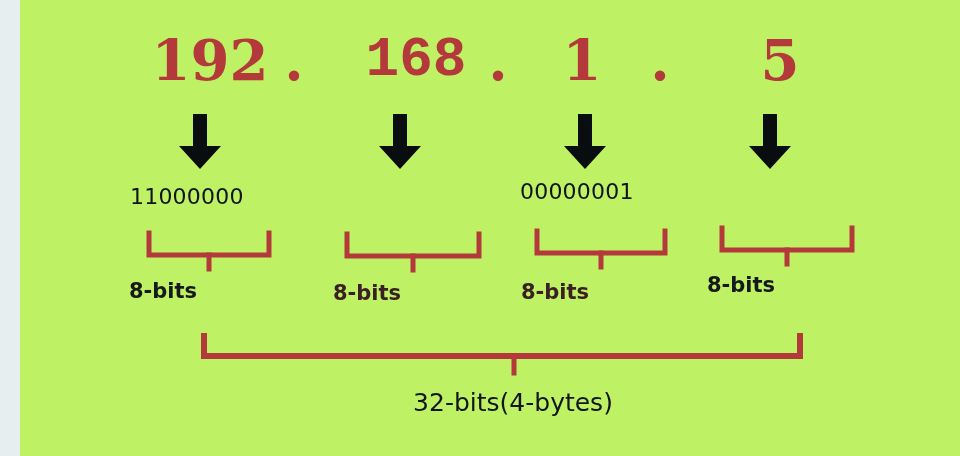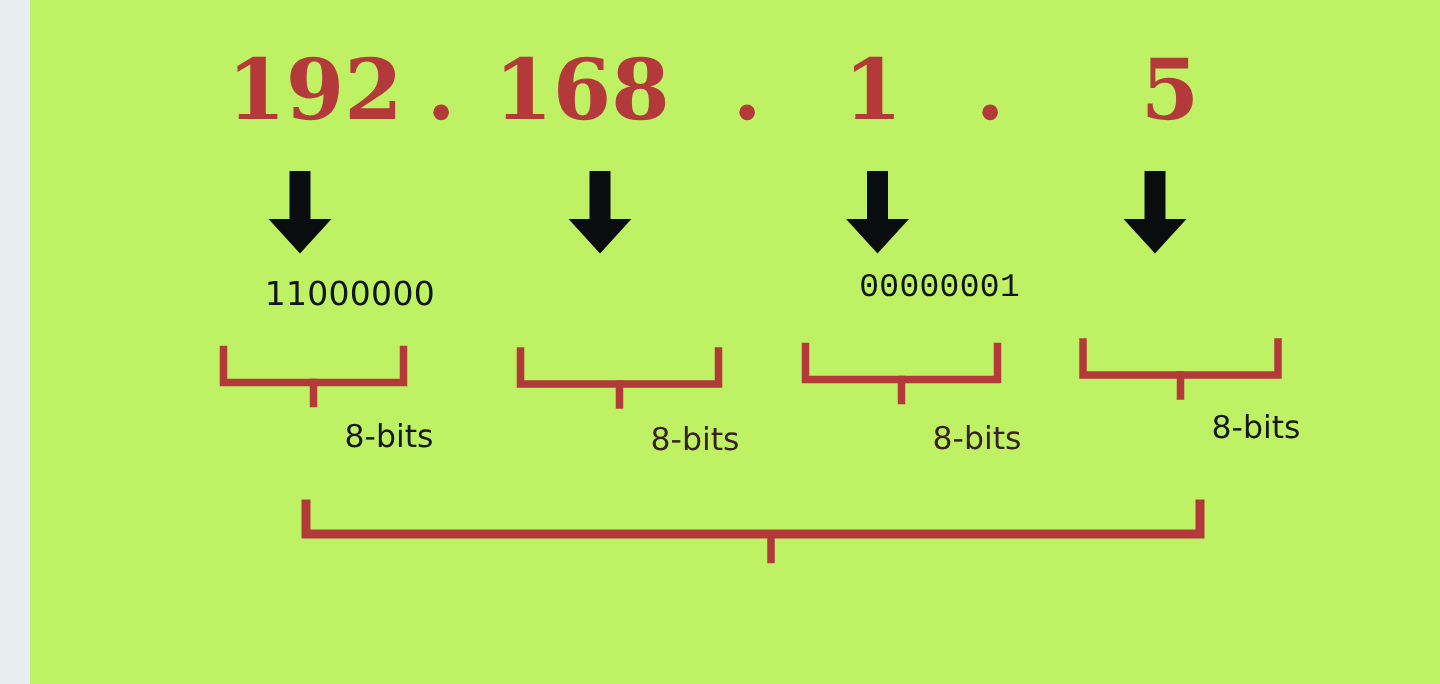--- a/index.html
+++ b/index.html
@@ -60,39 +60,40 @@
   .arrow svg { display: block; }
 
   
   .binary {
     position: absolute;
     font-family: "DejaVu Sans", sans-serif;
     font-size: 22px;
     line-height: 26px;
     letter-spacing: 0.2px;
     color: #111418;
-    text-align: right;
+    text-align: left;
     white-space: nowrap;
   }
 
   
   .bracket {
     position: absolute;
   }
   .bracket svg { display: block; }
 
   
   .bits-label {
     position: absolute;
     font-family: "DejaVu Sans", sans-serif;
     font-size: 21px;
     line-height: 25px;
     color: #16181c;
-    text-align: right;
-    white-space: nowrap;
+    text-align: left;
+    white-space: nowrap;
+    font-weight: bold;
   }
   .bits-label.alt { color: #3a2023; }
 
   
   .total-label {
     position: absolute;
     font-family: "DejaVu Sans", sans-serif;
     font-size: 25px;
     line-height: 30px;
     color: #121519;
@@ -103,21 +104,21 @@
 </head>
 <body>
 
 <div id="stage">
 
   <div class="ip-row">
     <div class="ip-octet" style="left:118px; width:144px;">192</div>
 
     <div class="ip-dot" style="left:246px; width:56px;">.</div>
 
-    <div class="ip-octet" style="left:288px; width:160px;">168</div>
+    <div class="ip-octet" style="left:316px; width:160px;font-family:Liberation Mono, monospace;">168</div>
 
     <div class="ip-dot" style="left:450px; width:56px;">.</div>
 
     <div class="ip-octet" style="left:516px; width:92px;">1</div>
 
     <div class="ip-dot" style="left:612px; width:56px;">.</div>
 
     <div class="ip-octet" style="left:714px; width:92px;">5</div>
   </div>
 
@@ -141,21 +142,21 @@
 
   <div class="arrow" style="left:727px; top:114px;">
     <svg width="46" height="56" viewBox="0 0 46 56" xmlns="http://www.w3.org/2000/svg">
       <polygon points="16,0 30,0 30,32 44,32 23,55 2,32 16,32" fill="#0a0d10"></polygon>
     </svg>
   </div>
 
   <div class="binary" style="left:110px; top:184px; width:160px;">11000000</div>
 
 
-  <div class="binary" style="left:500px; top:179px; width:160px;font-family:Liberation Mono, monospace;">00000001</div>
+  <div class="binary" style="left:500px; top:179px; width:160px;">00000001</div>
 
 
   <div class="bracket" style="left:124px; top:230px;">
     <svg width="130" height="42" viewBox="0 0 130 42" xmlns="http://www.w3.org/2000/svg">
       <path d="M5,3 L5,25 L125,25 L125,3" fill="none" stroke="#b3393a" stroke-width="5" stroke-linecap="square"></path>
       <path d="M65,25 L65,39" fill="none" stroke="#b3393a" stroke-width="5" stroke-linecap="square"></path>
     </svg>
   </div>
 
   <div class="bracket" style="left:322px; top:231px;">
@@ -187,14 +188,15 @@
 
   <div class="bits-label" style="left:687px; top:273px; width:160px;">8-bits</div>
 
   <div class="bracket" style="left:178px; top:332px;">
     <svg width="608" height="46" viewBox="0 0 608 46" xmlns="http://www.w3.org/2000/svg">
       <path d="M6,4 L6,24 L602,24 L602,4" fill="none" stroke="#b3393a" stroke-width="6" stroke-linecap="square"></path>
       <path d="M316,24 L316,41" fill="none" stroke="#b3393a" stroke-width="5" stroke-linecap="square"></path>
     </svg>
   </div>
 
+  <div class="total-label" style="left:333px; top:388px; width:320px;">32-bits(4-bytes)</div>
 
 </div>
 
 </body></html>

